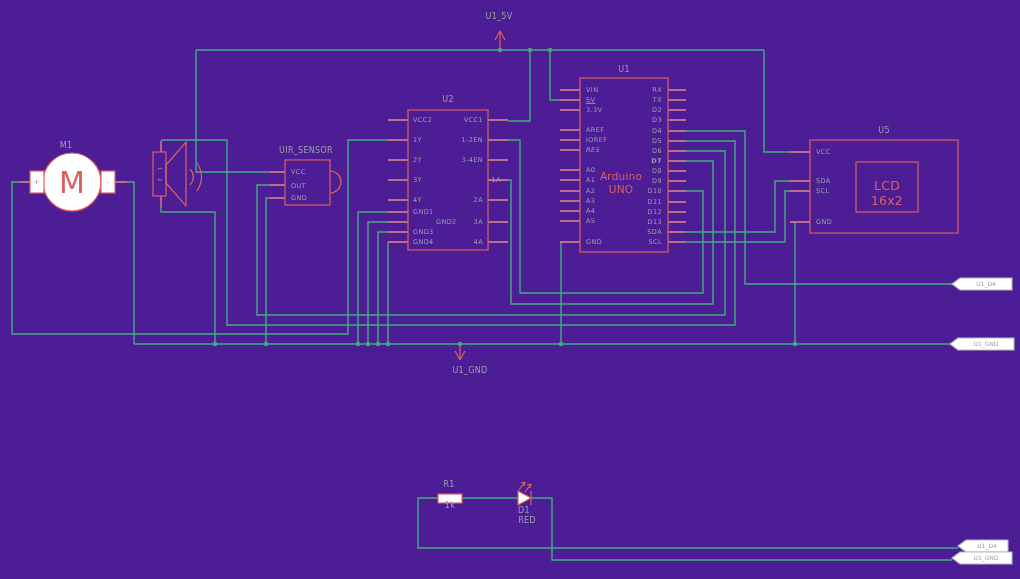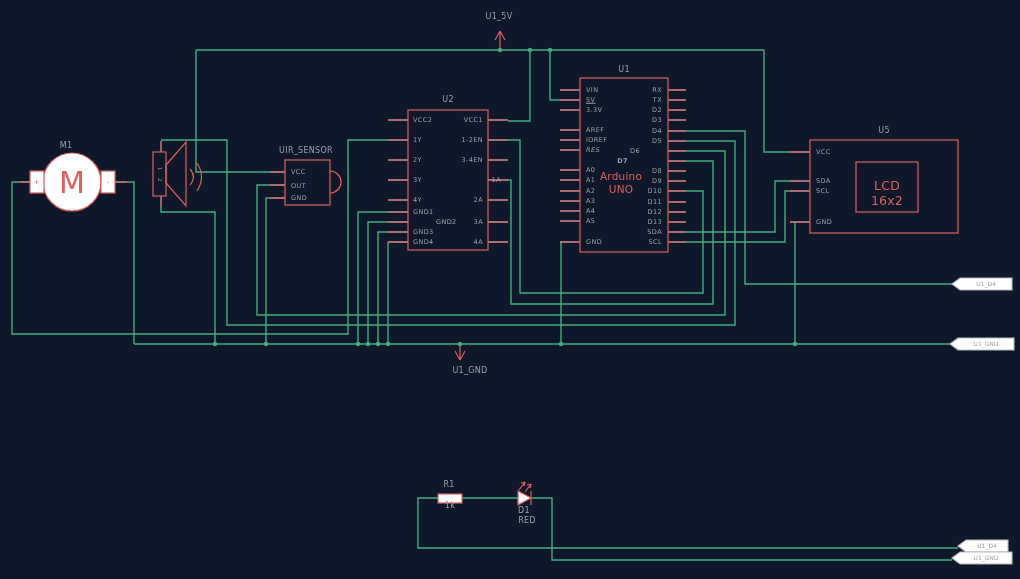--- a/index.html
+++ b/index.html
@@ -1,16 +1,16 @@
 <!DOCTYPE html>
 <html><head>
 <meta charset="utf-8">
 <style>
   html,body{margin:0;padding:0;background:#ffffff;}
-  .canvas{position:relative;width:1020px;height:579px;background:#0f172a;overflow:hidden;
+  .canvas{position:relative;width:1020px;height:579px;background:#4c1d95;overflow:hidden;
           font-family:"DejaVu Sans",sans-serif;}
   .canvas svg{position:absolute;left:0;top:0;}
   #labels span{pointer-events:none;}
   .t{position:absolute;transform:translate(-50%,-50%);font-family:"DejaVu Sans",sans-serif;
      font-size:8px;color:#9aa2a9;white-space:nowrap;letter-spacing:.3px;line-height:1;}
   .l{transform:translate(0,-50%);}
   .r{transform:translate(-100%,-50%);}
   .p{font-size:6.5px;letter-spacing:.4px;}
   .red{color:#dc6060;}
   .big{font-size:30px;letter-spacing:0;}
@@ -176,22 +176,22 @@
       <span class="t l p" style="left: 586px; top: 201px;">A3</span>
       <span class="t l p" style="left: 586px; top: 211px;">A4</span>
       <span class="t l p" style="left: 586px; top: 221px;">A5</span>
       <span class="t l p" style="left: 586px; top: 242px;">GND</span>
       <span class="t r p" style="left: 662px; top: 90px;">RX</span>
       <span class="t r p" style="left: 662px; top: 100px;">TX</span>
       <span class="t r p" style="left: 662px; top: 110px;">D2</span>
       <span class="t r p" style="left: 662px; top: 120px;">D3</span>
       <span class="t r p" style="left: 662px; top: 131px;">D4</span>
       <span class="t r p" style="left: 662px; top: 141px;">D5</span>
-      <span class="t r p" style="left: 640px; top: 151px; padding-left: 32px;">D6</span>
-      <span class="t r p" style="left: 628px; top: 161px; font-weight: bold;">D7</span>
+      <span class="t r p" style="left: 662px; top: 151px; padding-left: 32px;">D6</span>
+      <span class="t r p" style="left: 662px; top: 161px; font-weight: bold;">D7</span>
       <span class="t r p" style="left: 662px; top: 171px;">D8</span>
       <span class="t r p" style="left: 662px; top: 181px;">D9</span>
       <span class="t r p" style="left: 662px; top: 191px;">D10</span>
       <span class="t r p" style="left: 662px; top: 202px;">D11</span>
       <span class="t r p" style="left: 662px; top: 212px;">D12</span>
       <span class="t r p" style="left: 662px; top: 222px;">D13</span>
       <span class="t r p" style="left: 662px; top: 232px;">SDA</span>
       <span class="t r p" style="left: 662px; top: 242px;">SCL</span>
       <span class="t" style="left: 884px; top: 131px;">U5</span>
       <span class="t l p" style="left: 816px; top: 152px;">VCC</span>

